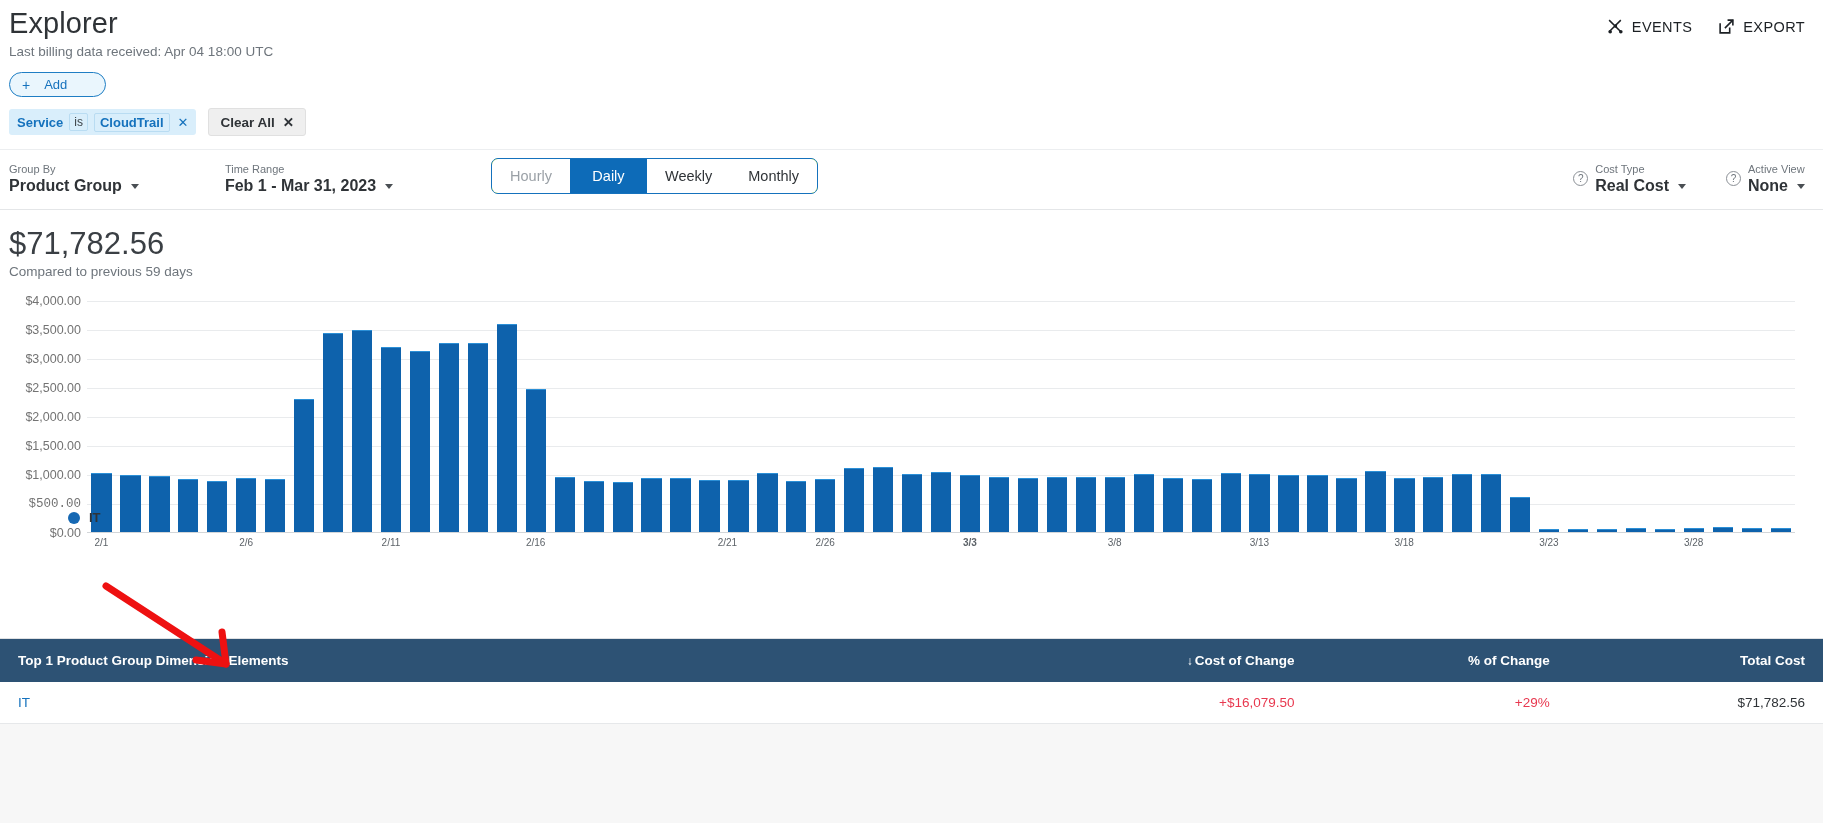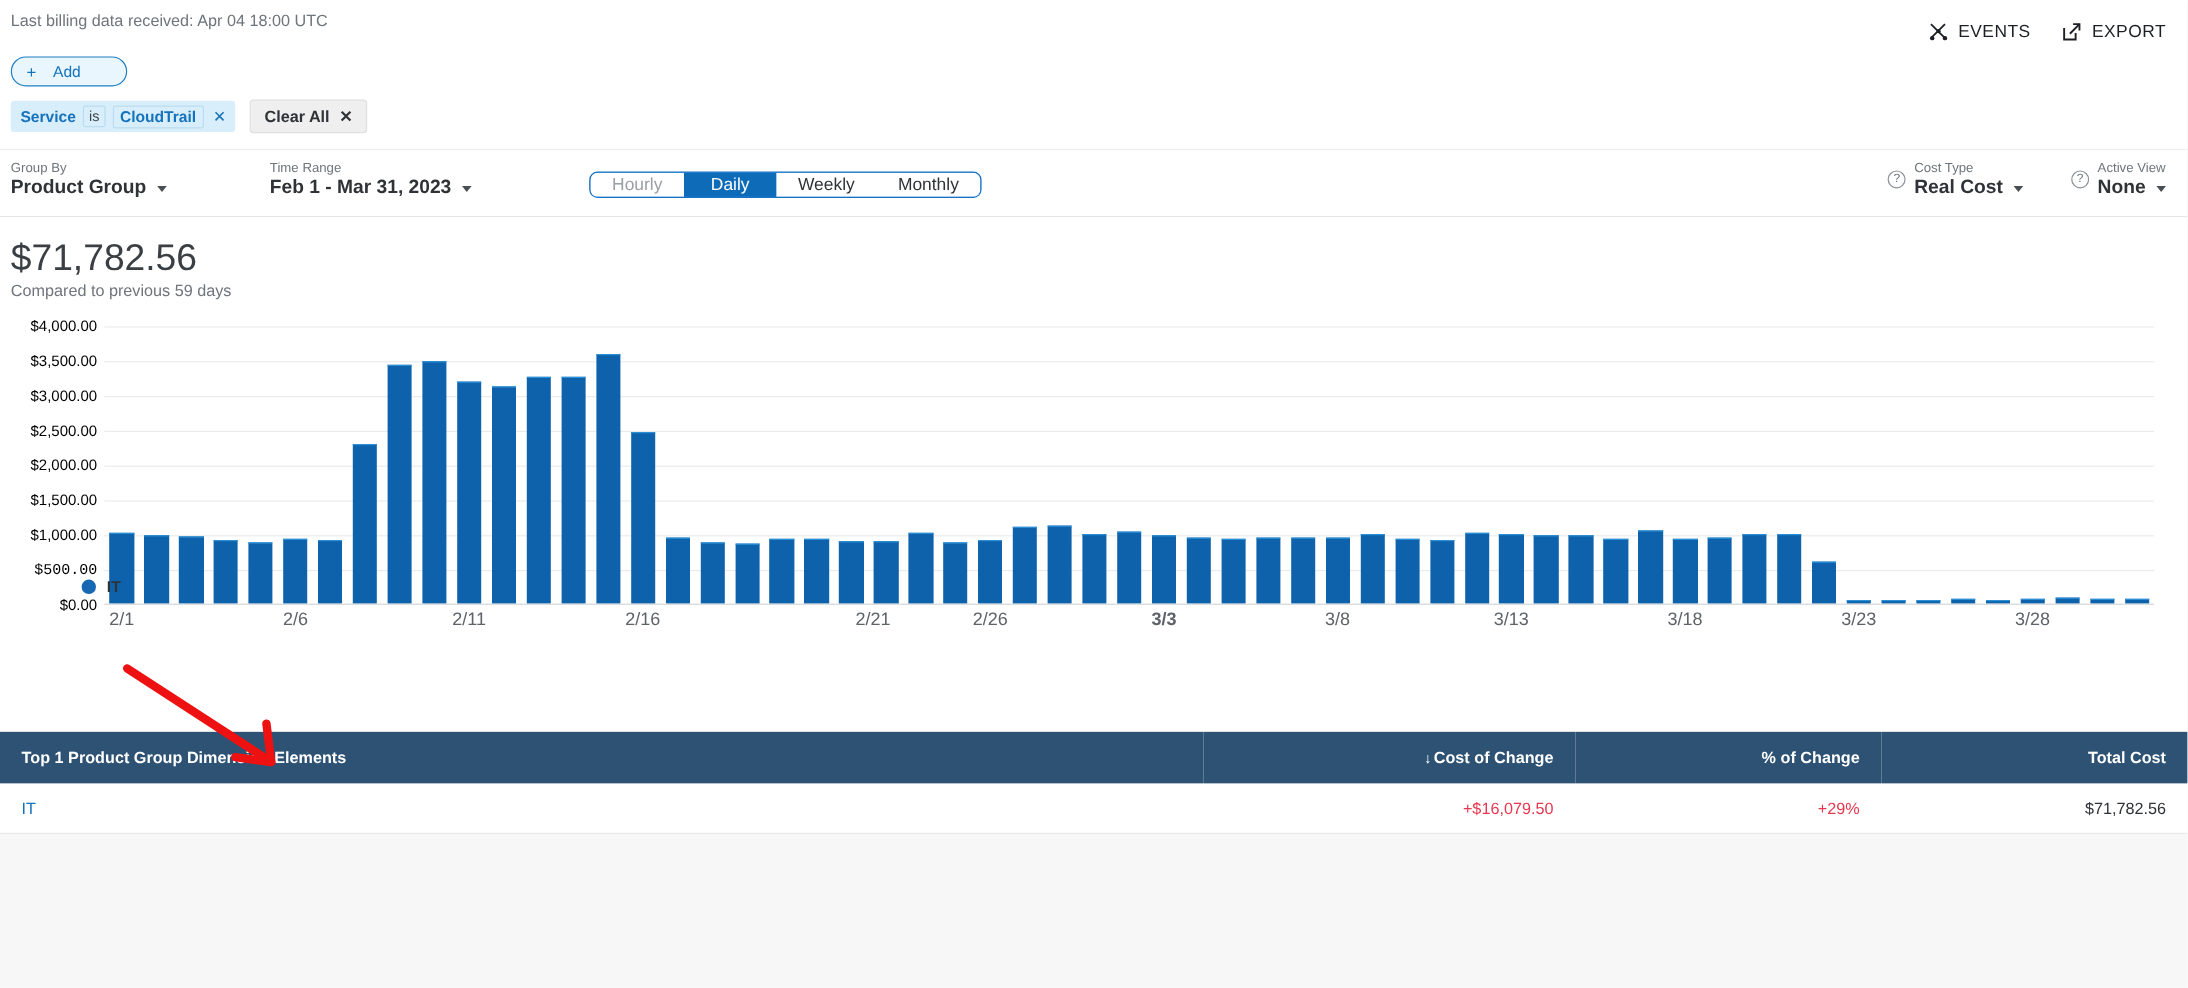--- a/index.html
+++ b/index.html
@@ -162,24 +162,24 @@
     border-left: 4px solid transparent;
     border-right: 4px solid transparent;
     border-top: 5px solid #4a4f54;
   }
 
   .granularity {
     display: flex;
     border: 1px solid #1572bd;
     border-radius: 7px;
     overflow: hidden;
-    height: 22px;
+    height: 36px;
     margin-left: 12px;
     margin-bottom: 1px;
-    background: #3b82f6;
+    background: #84cc16;
   }
   .gran-btn {
     min-width: 77px;
     padding: 0 18px;
     font-size: 14.5px;
     color: #2f3337;
     background: #fff;
     border: none;
     font-family: inherit;
     cursor: pointer;
@@ -238,21 +238,21 @@
   .y-labels {
     position: absolute;
     left: 0; top: 0;
     width: 72px; height: 100%;
   }
   .y-lab {
     position: absolute;
     right: 0;
     transform: translateY(-50%);
     font-size: 12.5px;
-    color: #000000;
+    color: #737373;
     white-space: nowrap;
   }
   .plot {
     position: absolute;
     left: 78px; right: 10px; top: 0; bottom: 0;
   }
   .gridline {
     position: absolute;
     left: 0; right: 0;
     height: 1px;
@@ -279,21 +279,21 @@
   }
   .x-labels {
     position: absolute;
     left: 78px; right: 10px;
     top: 236px;
     height: 20px;
   }
   .x-lab {
     position: absolute;
     transform: translateX(-50%);
-    font-size: 15px;
+    font-size: 10px;
     color: #5d6369;
   }
   .legend {
     position: absolute;
     left: 68px;
     top: 300px;
     display: flex;
     align-items: center;
     gap: 9px;
   }
@@ -335,20 +335,21 @@
   .cell-link { color: #1572bd; cursor: pointer; }
   .pos { color: #e8384f; }
 </style>
 </head>
 <body>
 
 <div class="top-panel">
 
   <div class="page-head">
     <div class="title-block">
+      <h1>Explorer</h1>
       <div class="subtitle">Last billing data received: Apr 04 18:00 UTC</div>
     </div>
 
     <div class="head-actions">
       <button class="head-action">
         <span>
           <svg width="17" height="17" viewBox="0 0 16 16">
             <path d="M2 2 L13 13 M13 2 L2 13" stroke="#1c2024" stroke-width="1.4" fill="none"></path>
             <circle cx="3" cy="13" r="1.7" fill="#1c2024"></circle>
             <circle cx="13" cy="13" r="1.7" fill="#1c2024"></circle>

